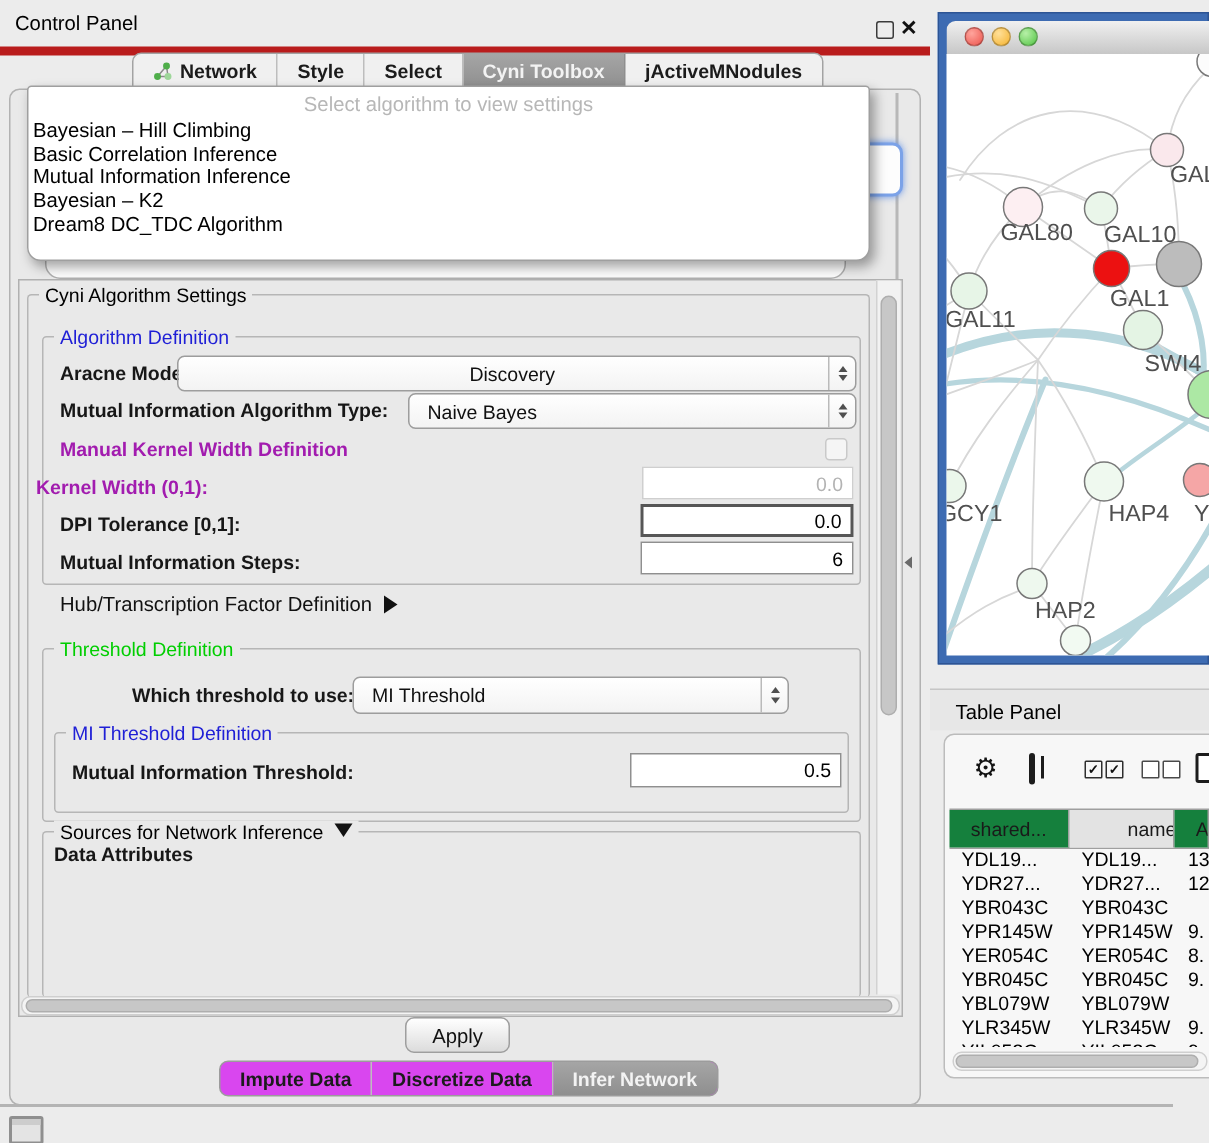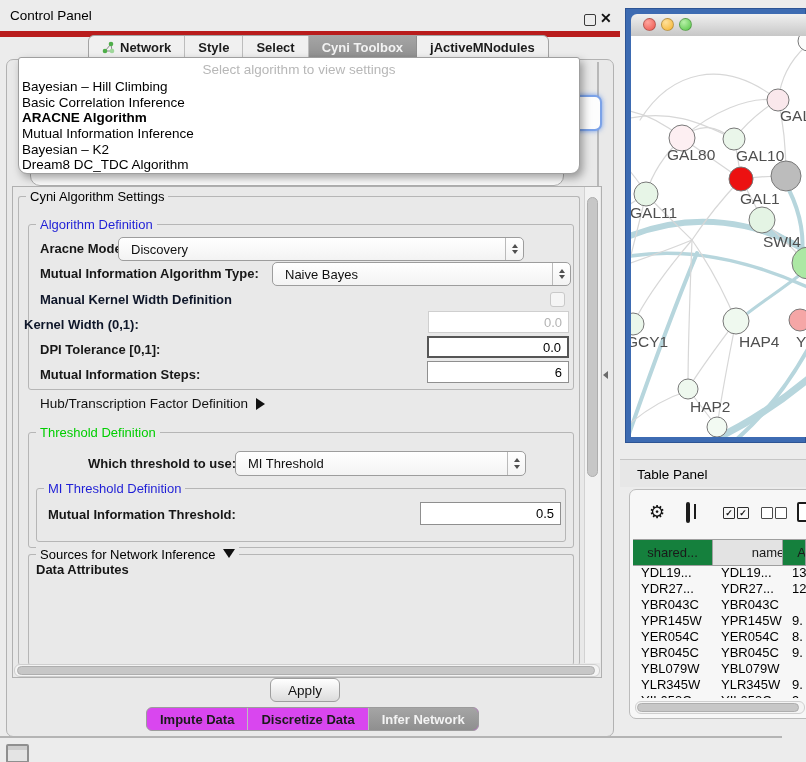--- a/index.html
+++ b/index.html
@@ -19,21 +19,21 @@
   .tab:last-child{border-right:none;}
   .tab.selected{background:linear-gradient(#a5a5a5,#8f8f8f);color:#f3f3f3;border-right-color:#8f8f8f;}
   .btabstrip{display:flex;align-items:stretch;border:1px solid #9c9c9c;border-radius:6px;
              background:#d946ef;overflow:hidden;z-index:3;height:22px;}
   
   .grp{border:1px solid #b6b6b6;border-radius:3px;background:transparent;}
   .grp-label{font-size:13px;background:#e9e9e9;padding:0 4px;white-space:nowrap;z-index:2;}
   .lbl-blue{color:#1f1fd6;}
   .lbl-green{color:#00ce00;}
   .blbl{font-size:13px;font-weight:bold;color:#171717;white-space:nowrap;}
-  .dis{color:#0f172a;}
+  .dis{color:#a21caf;}
   .plainlbl{font-size:13.5px;color:#111;white-space:nowrap;}
   
   .combo{background:linear-gradient(#ffffff,#f3f3f3);border:1px solid #9d9d9d;border-radius:5px;
          display:flex;align-items:center;box-sizing:border-box;}
   .combo .ctext{flex:1;padding-left:12px;font-size:13px;color:#101010;}
   .stepper{width:17px;align-self:stretch;border-left:1px solid #bababa;display:flex;flex-direction:column;
            align-items:center;justify-content:center;}
   .tri-up{width:0;height:0;border-left:3.5px solid transparent;border-right:3.5px solid transparent;
           border-bottom:4.5px solid #4f4f4f;margin-bottom:2.5px;}
   .tri-down{width:0;height:0;border-left:3.5px solid transparent;border-right:3.5px solid transparent;
@@ -135,21 +135,21 @@
 
   <div class="abs" style="left:12px;top:186px;width:588px;height:490px;border:1px solid #b0b0b0;background:#e9e9e9;z-index:2;"></div>
 
   <div class="abs grp" style="left:18px;top:196px;width:560px;height:468px;border-bottom:none;z-index:2;"></div>
   <span class="abs grp-label" style="left:26px;top:189px;">Cyni Algorithm Settings</span>
 
   <div class="abs grp" style="left:28px;top:224px;width:544px;height:164px;z-index:2;"></div>
   <span class="abs grp-label lbl-blue" style="left:36px;top:217px;z-index:3;">Algorithm Definition</span>
 
   <span class="abs blbl" style="left:40px;top:241px;z-index:3;">Aracne Mode:</span>
-  <div class="abs combo" style="left:118px;top:237px;width:406px;height:24px;z-index:3;">
+  <div class="abs combo" style="left:118px;top:237px;width:453px;height:24px;z-index:3;text-align:center;">
     <span class="ctext">Discovery</span>
     <span class="stepper">
         <span class="tri-up"></span>
         <span class="tri-down"></span>
       </span>
   </div>
 
   <span class="abs blbl" style="left:40px;top:266px;z-index:3;">Mutual Information Algorithm Type:</span>
   <div class="abs combo" style="left:272px;top:262px;width:299px;height:24px;z-index:3;">
     <span class="ctext">Naive Bayes</span>
@@ -233,21 +233,20 @@
     </div>
 
   <div class="abs" style="left:0;top:736px;width:782px;height:1.5px;background:#b4b4b4;"></div>
 </div>
 
 <div class="abs popup" style="left:18px;top:57px;width:560px;height:115px;">
   <div class="popup-placeholder" style="margin-top:4px;">Select algorithm to view settings</div>
   <div id="popup-items" style="position:absolute;left:3px;top:21px;">
       <div class="popup-item">Bayesian – Hill Climbing</div>
       <div class="popup-item">Basic Correlation Inference</div>
-      <div class="popup-item bold">ARACNE Algorithm</div>
       <div class="popup-item">Mutual Information Inference</div>
       <div class="popup-item">Bayesian – K2</div>
       <div class="popup-item">Dream8 DC_TDC Algorithm</div>
     </div>
 </div>
 
 <div class="abs net-frame" style="left:625px;top:8px;width:181px;height:435px;">
   <div class="abs net-titlebar" style="left:6px;top:6px;width:175px;height:22px;">
     <span class="abs light red" style="left:12px;top:4px;"></span>
     <span class="abs light yellow" style="left:30px;top:4px;"></span>

